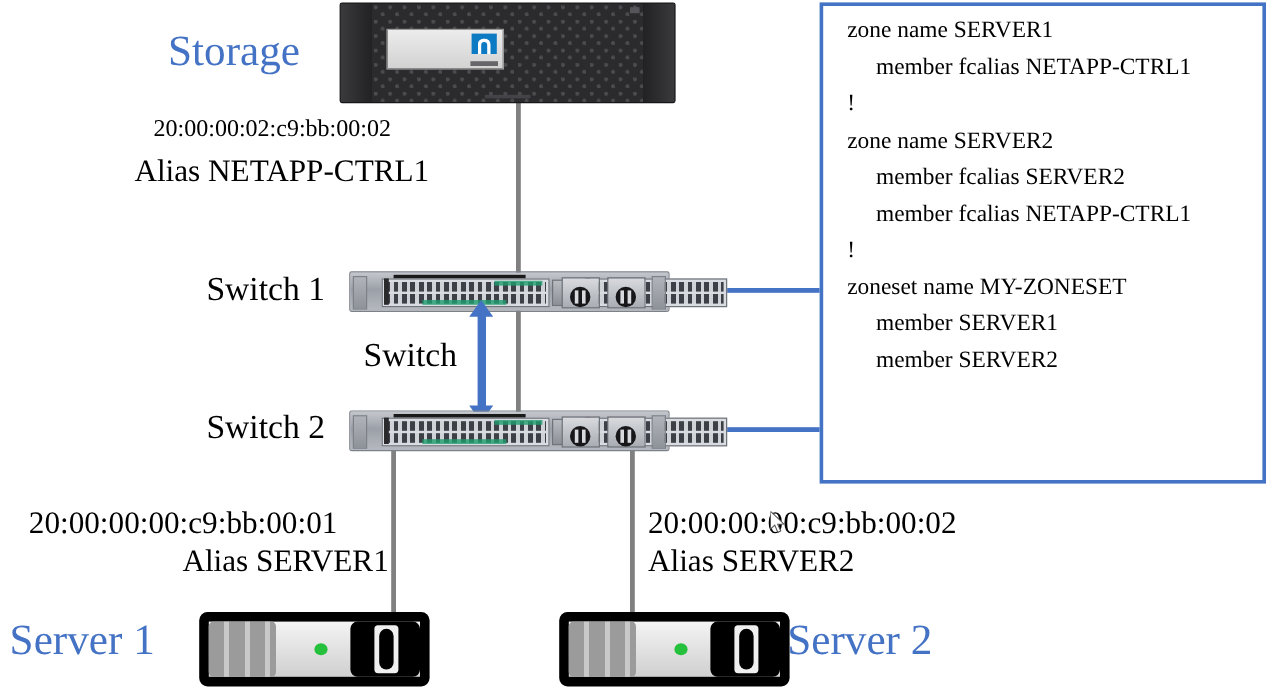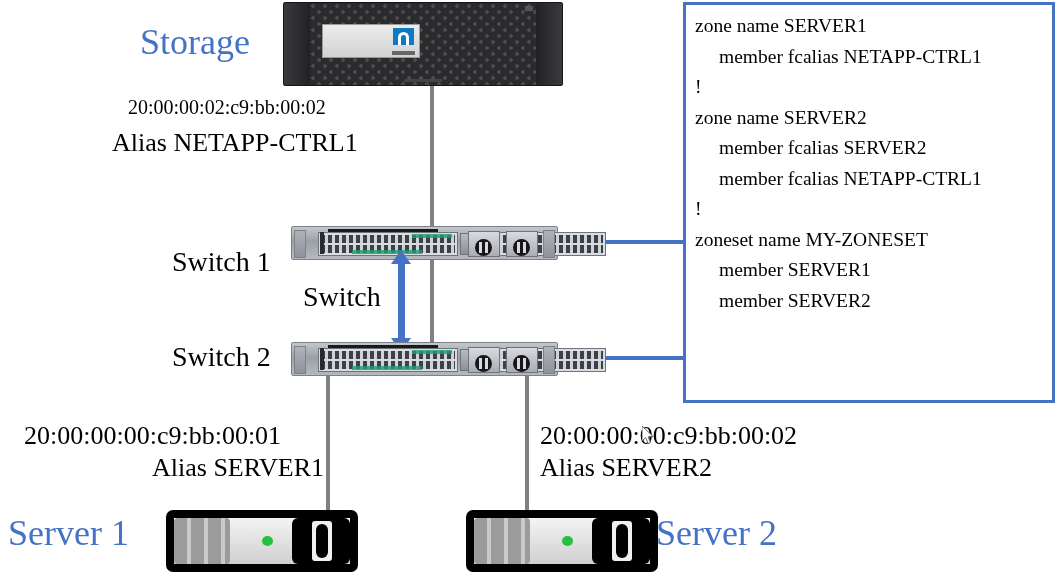--- a/index.html
+++ b/index.html
@@ -89,21 +89,21 @@
   .zarrow{position:absolute;left:398px;top:262px;width:7px;height:80px;background:#4472C4;}
   .zhead{position:absolute;width:0;height:0;border-left:10px solid transparent;
           border-right:10px solid transparent;}
   .zhead.up{left:391px;top:250px;border-bottom:14px solid #4472C4;}
   .zhead.down{left:391px;top:338px;border-top:14px solid #4472C4;}
 
   
   .cfgbox{position:absolute;left:683px;top:2px;width:372px;height:401px;
           border:3px solid #4472C4;background:#fff;box-sizing:border-box;}
   .cfg-line{font-size:19.5px;color:#000;line-height:30.5px;white-space:pre;}
-  .cfg-inner{position:absolute;left:9px;top:6px;right:6px;}
+  .cfg-inner{position:absolute;left:20px;top:6px;right:6px;}
   .indent1{padding-left:24px;}
 
   
   .cursor{position:absolute;left:642px;top:426px;width:13px;height:19px;}
 </style>
 </head>
 <body>
 
 <div class="stage">
 
@@ -125,21 +125,21 @@
       <div class="netapp-logo"></div>
       <div class="netapp-word"></div>
     </div>
     <div class="vent-bottom"></div>
     <div class="sidebar-r"></div>
   </div>
 
   <div class="lbl" style="left:128px;top:96px;font-size:20px;">20:00:00:02:c9:bb:00:02</div>
   <div class="lbl" style="left:112px;top:128px;font-size:26px;">Alias NETAPP-CTRL1</div>
 
-  <div class="lbl" style="left:172px;top:226px;font-size:28px;margin-top:20px;">Switch 1</div>
+  <div class="lbl" style="left:172px;top:226px;font-size:28px;">Switch 1</div>
   <div class="switch" style="left:291px;top:226px;">
     <div class="sw-earl"></div>
     <div class="blackstrip" style="left:36px;top:2px;width:110px;"></div>
     <div class="portbank" style="left:26px;width:138px;"></div>
     <div class="greenstrip" style="left:120px;top:7px;width:40px;"></div>
     <div class="greenstrip" style="left:60px;top:23px;width:70px;"></div>
     <div class="handle" style="left:28px;"></div>
     <div class="midmod" style="left:168px;"></div>
     <div class="portbank" style="left:194px;width:118px;"></div>
     <div class="handle" style="left:196px;"></div>

